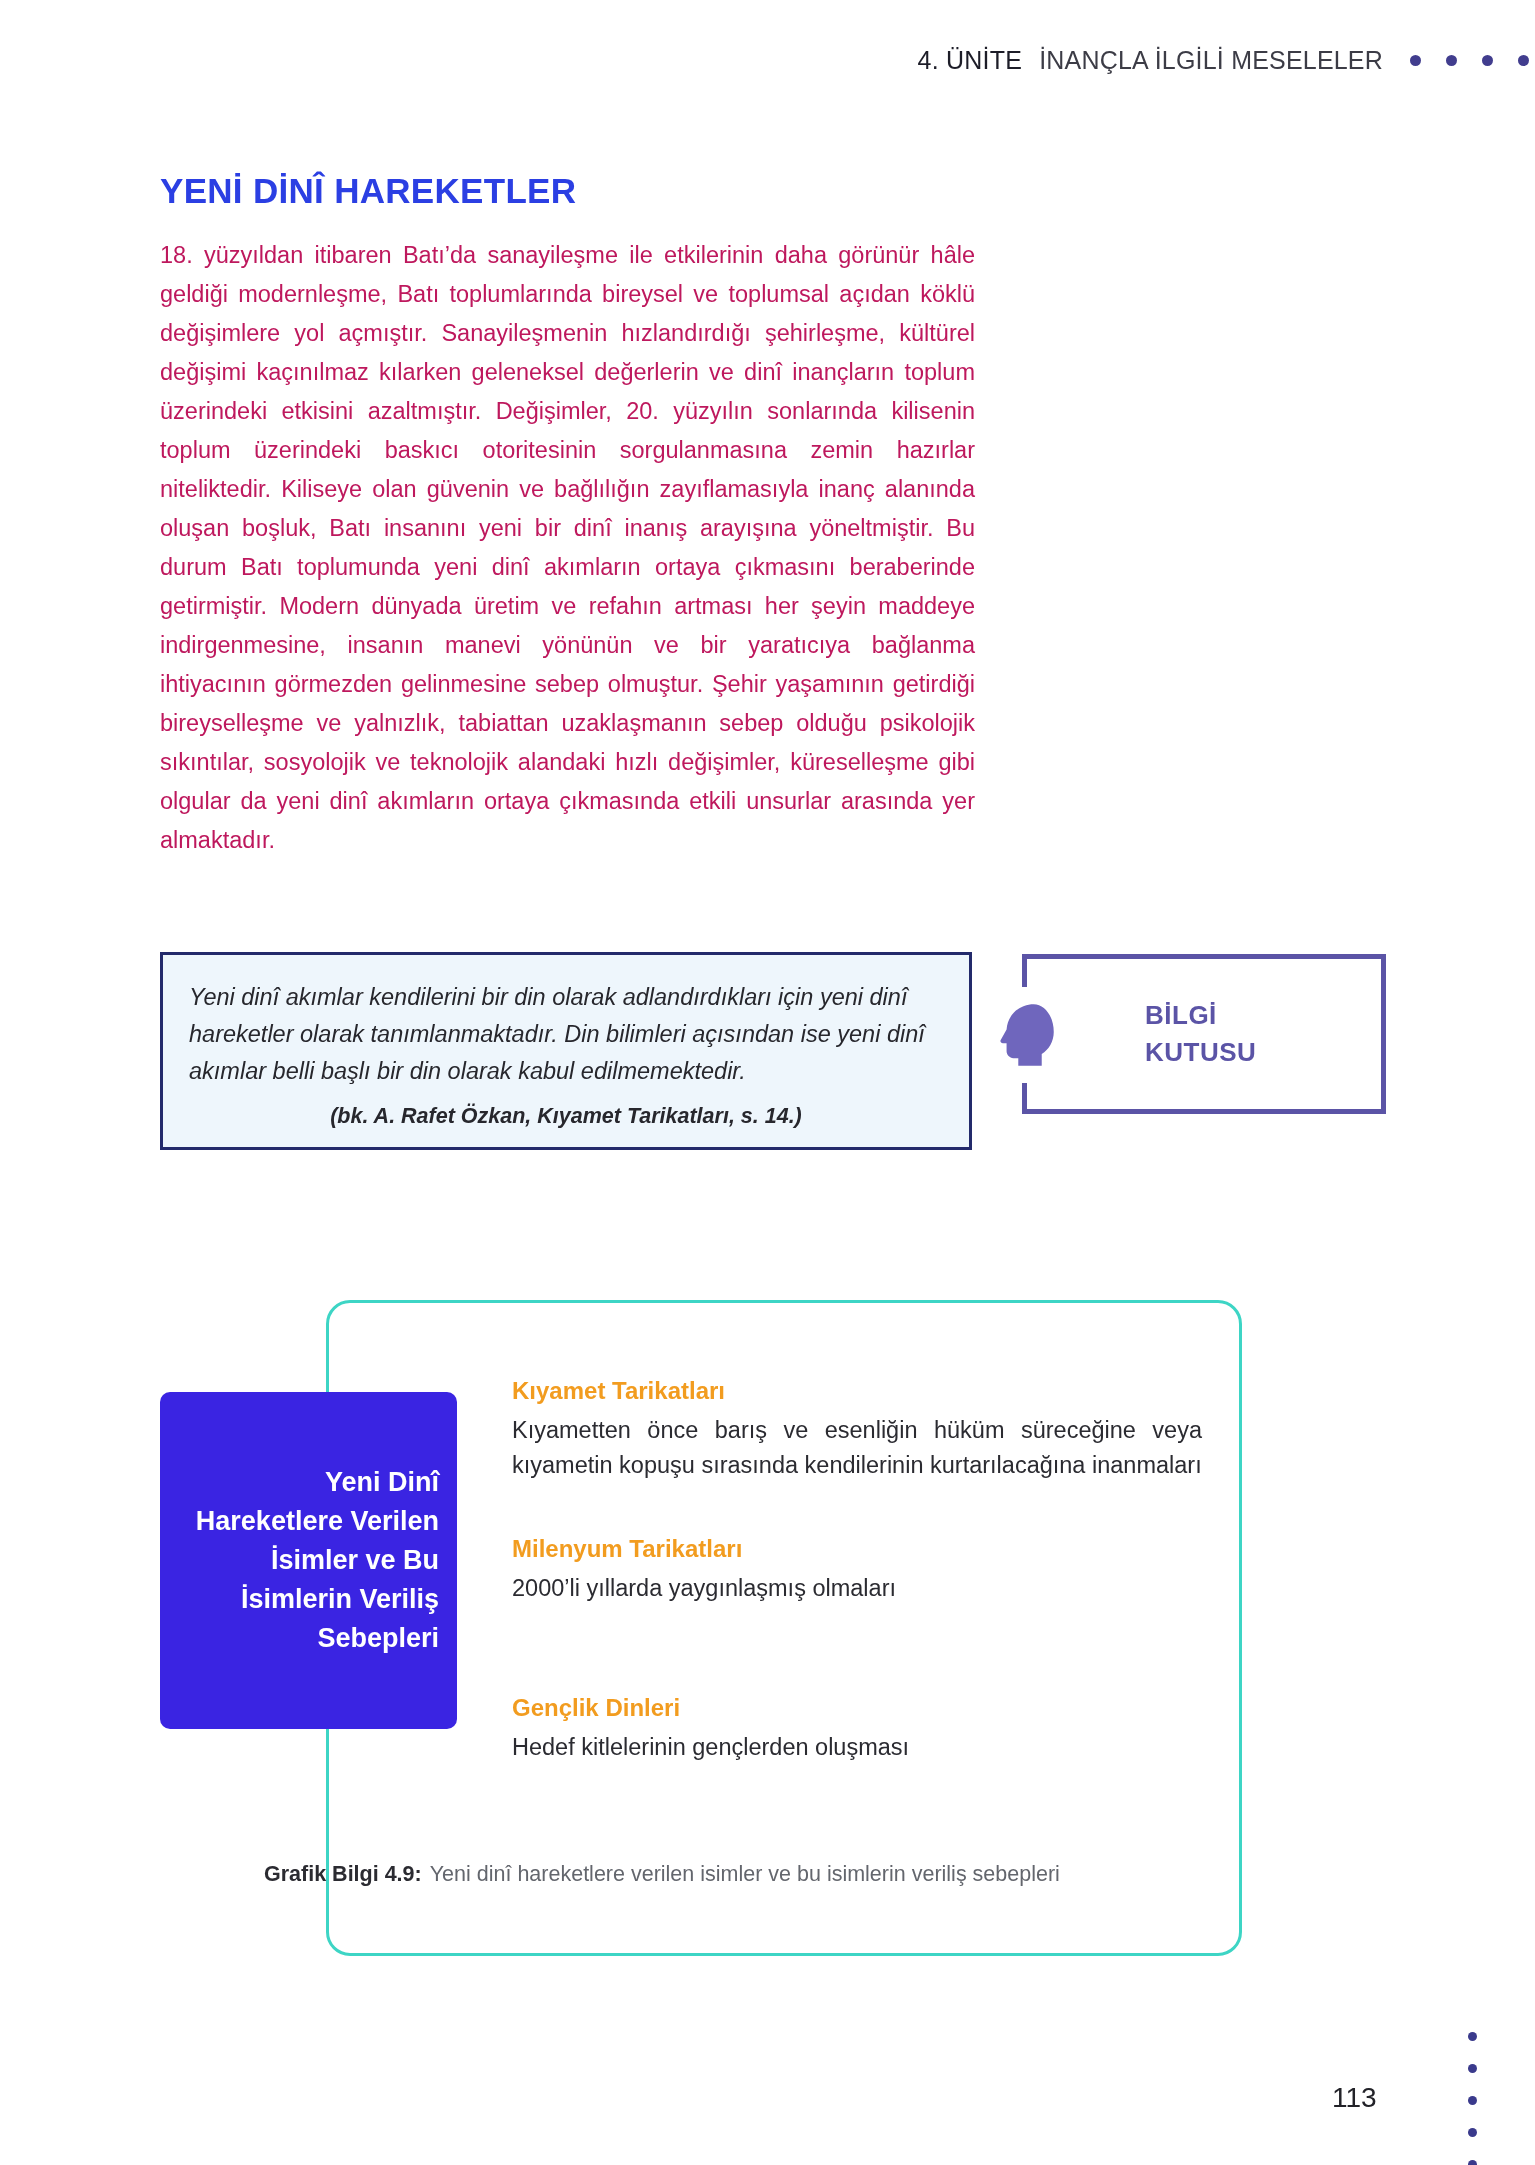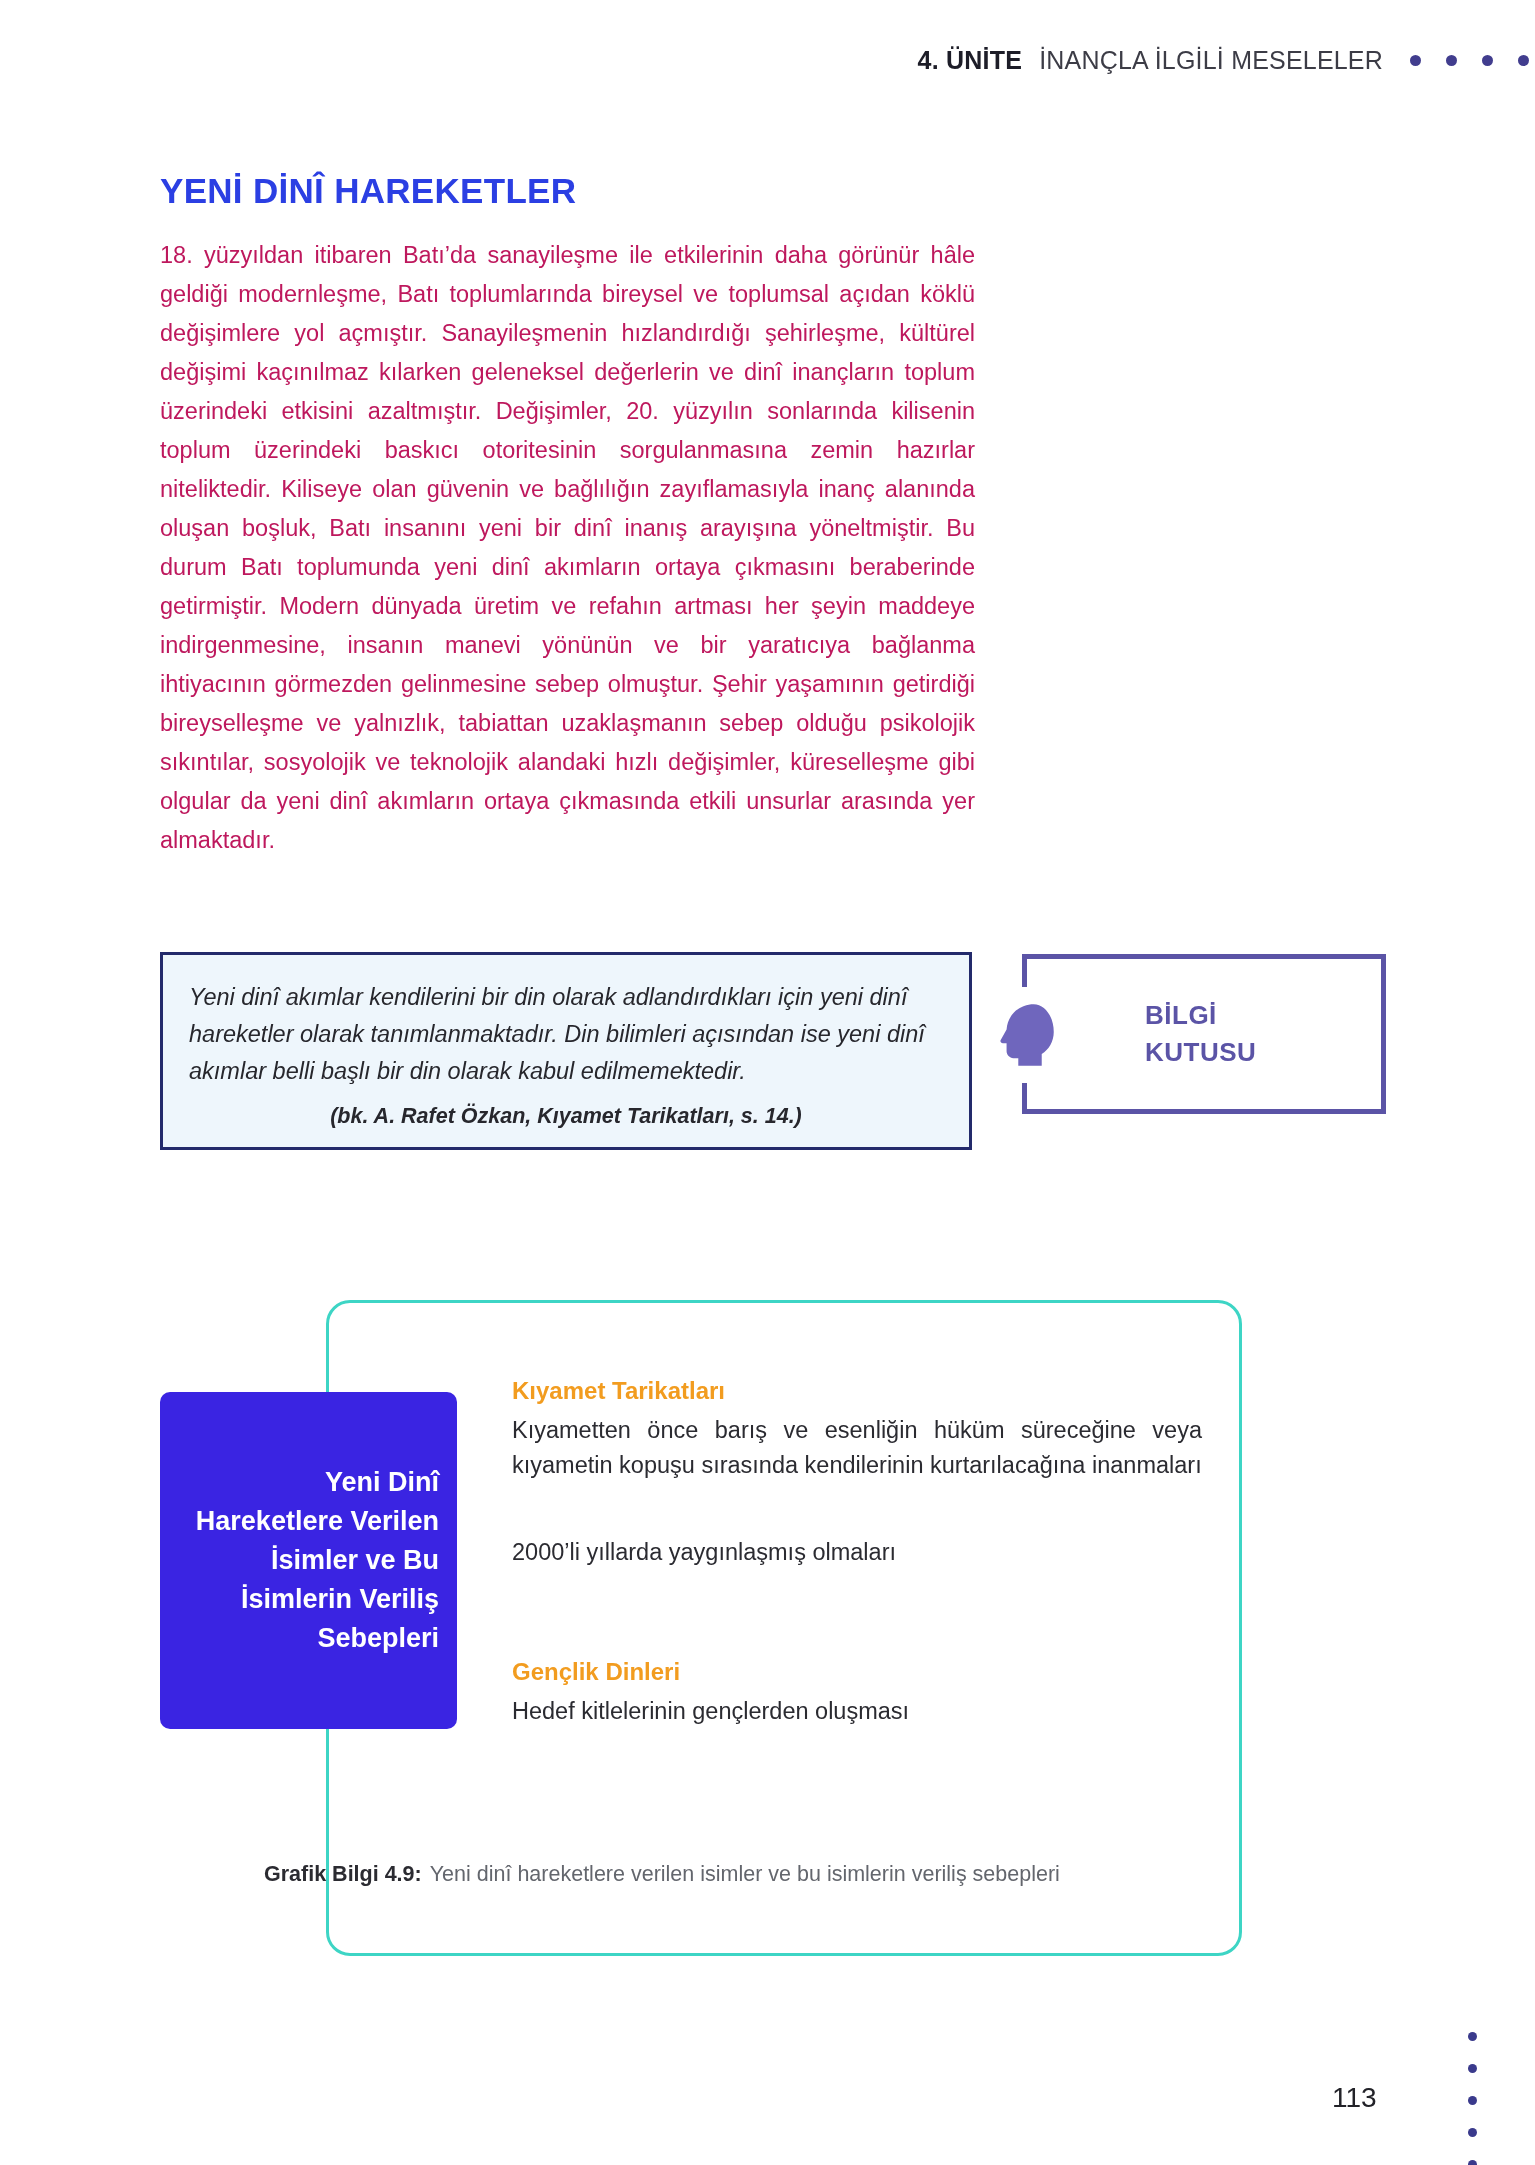--- a/index.html
+++ b/index.html
@@ -9,21 +9,21 @@
     position:relative;
     font-family:"Liberation Sans", sans-serif;
     color:#2b2b31;
     overflow:hidden;
   }
   
   .unit-header{
     position:absolute;top:46px;right:152px;
     font-size:25px;letter-spacing:.2px;white-space:nowrap;
   }
-  .unit-number{font-weight:bold;color:#1d1d28;}
+  .unit-number{font-weight:normal;color:#1d1d28;}
   .unit-title{color:#3c3c46;font-weight:normal;margin-left:10px;}
   .header-dots{
     position:absolute;top:55px;right:6px;
     display:flex;gap:25px;
   }
   .dot-h{width:11px;height:11px;border-radius:50%;background:#413d8e;}
   
   .page-title{
     position:absolute;left:160px;top:148px;
     font-size:35px;font-weight:bold;color:#2b3fe3;letter-spacing:.3px;
@@ -132,20 +132,21 @@
   </div>
 </div>
 
 <div class="diagram-frame">
   <div class="diagram-content">
     <div class="diagram-item">
       <p class="diagram-item-title">Kıyamet Tarikatları</p>
       <p class="diagram-item-desc">Kıyametten önce barış ve esenliğin hüküm süreceğine veya kıyametin kopuşu sırasında kendilerinin kurtarılacağına inanmaları</p>
     </div>
     <div class="diagram-item">
+      <p class="diagram-item-title">Milenyum Tarikatları</p>
       <p class="diagram-item-desc">2000’li yıllarda yaygınlaşmış olmaları</p>
     </div>
     <div class="diagram-item last">
       <p class="diagram-item-title">Gençlik Dinleri</p>
       <p class="diagram-item-desc">Hedef kitlelerinin gençlerden oluşması</p>
     </div>
   </div>
 </div>
 <div class="diagram-side-label">Yeni Dinî Hareketlere Verilen İsimler ve Bu İsimlerin Veriliş Sebepleri</div>
 

